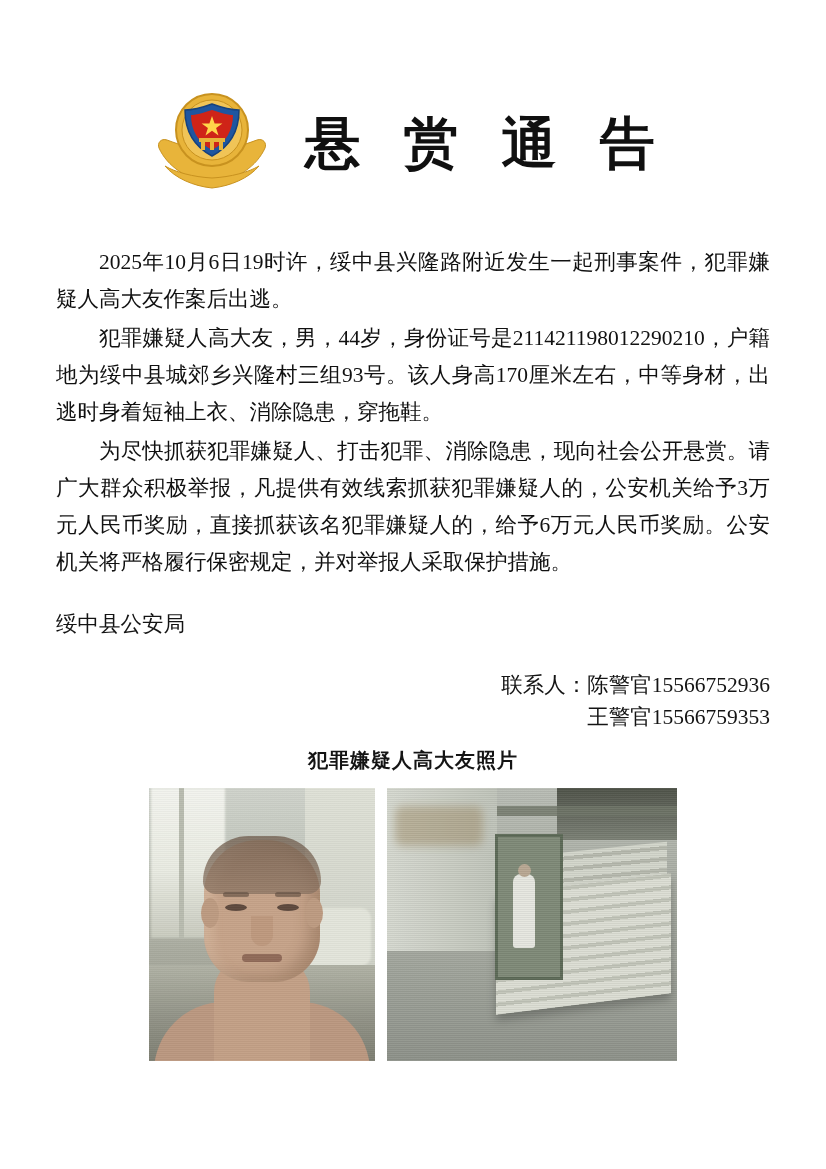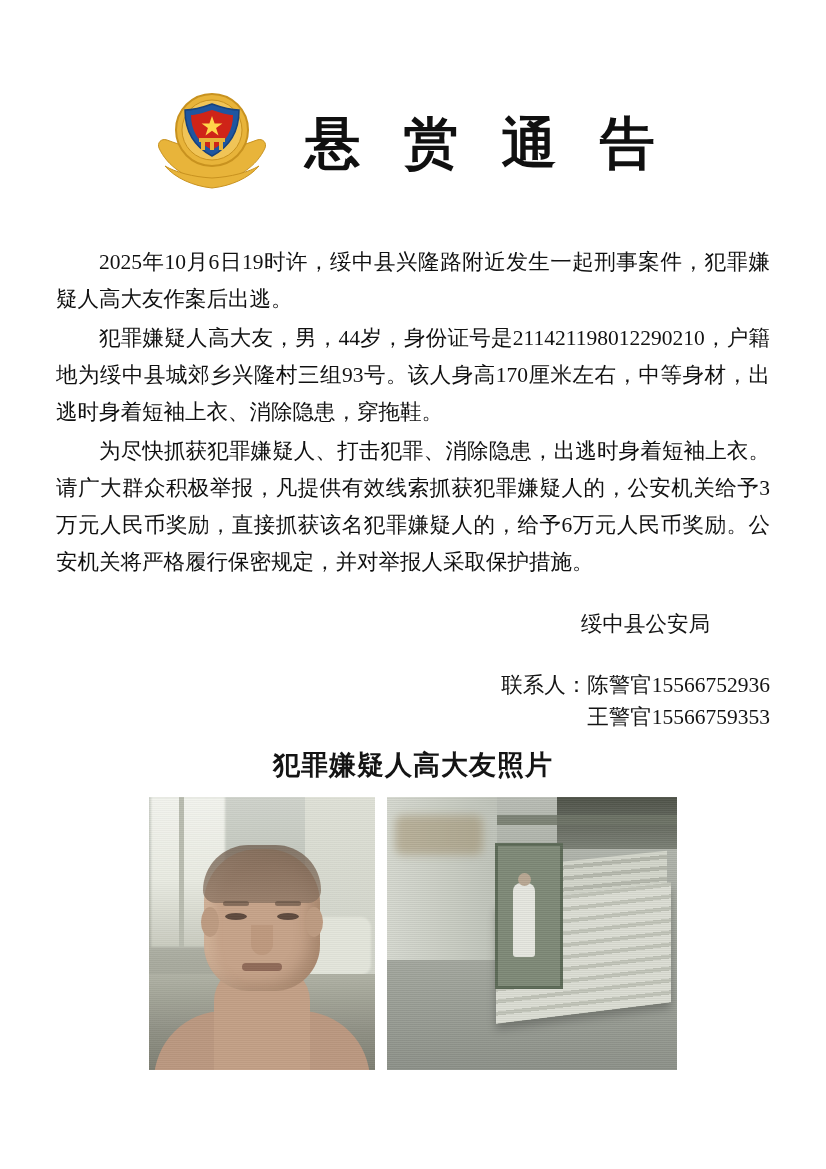--- a/index.html
+++ b/index.html
@@ -59,42 +59,42 @@
     font-family: "Liberation Serif", "DejaVu Serif", serif;
   }
   .body-text p {
     margin: 0 0 2px 0;
     text-indent: 2em;
   }
 
   
   .signature {
     margin-top: 26px;
-    text-align: right;
+    text-align: left;
     font-size: 21.5px;
     line-height: 34px;
     padding-right: 60px;
   }
   .signature div { white-space: nowrap; }
 
   
   .contacts {
     margin-top: 28px;
     font-size: 21.5px;
     line-height: 32px;
     padding-left: 40px;
     text-align: right;
   }
   .contacts .c-line-2 { padding-left: 86px; }
 
   
   .photo-caption {
     margin-top: 14px;
     text-align: center;
-    font-size: 27px;
+    font-size: 20px;
     font-weight: bold;
     letter-spacing: 1px;
     font-family: "DejaVu Serif", "Liberation Serif", serif;
   }
 
   
   .photos {
     margin-top: 14px;
     display: flex;
     justify-content: center;
@@ -297,21 +297,21 @@
         <rect x="57" y="54" width="4" height="8" fill="#e8b43a"></rect>
         <rect x="66" y="54" width="4" height="8" fill="#e8b43a"></rect>
       </svg>
     </div>
     <div class="title">悬 赏 通 告</div>
   </div>
 
   <div class="body-text">
     <p>2025年10月6日19时许，绥中县兴隆路附近发生一起刑事案件，犯罪嫌疑人高大友作案后出逃。</p>
     <p>犯罪嫌疑人高大友，男，44岁，身份证号是211421198012290210，户籍地为绥中县城郊乡兴隆村三组93号。该人身高170厘米左右，中等身材，出逃时身着短袖上衣、消除隐患，穿拖鞋。</p>
-    <p>为尽快抓获犯罪嫌疑人、打击犯罪、消除隐患，出逃时身着短袖上衣。请广大群众积极举报，凡提供有效线索抓获犯罪嫌疑人的，公安机关给予3万元人民币奖励，直接抓获该名犯罪嫌疑人的，给予6万元人民币奖励。公安机关将严格履行保密规定，并对举报人采取保护措施。</p>
+    <p>为尽快抓获犯罪嫌疑人、打击犯罪、消除隐患，现向社会公开悬赏。请广大群众积极举报，凡提供有效线索抓获犯罪嫌疑人的，公安机关给予3万元人民币奖励，直接抓获该名犯罪嫌疑人的，给予6万元人民币奖励。公安机关将严格履行保密规定，并对举报人采取保护措施。</p>
   </div>
 
   <div class="signature">
     <div>绥中县公安局</div>
   </div>
 
   <div class="contacts">
     <div class="c-line-1"><span>联系人：</span><span>陈警官15566752936</span></div>
     <div class="c-line-2">王警官15566759353</div>
   </div>

